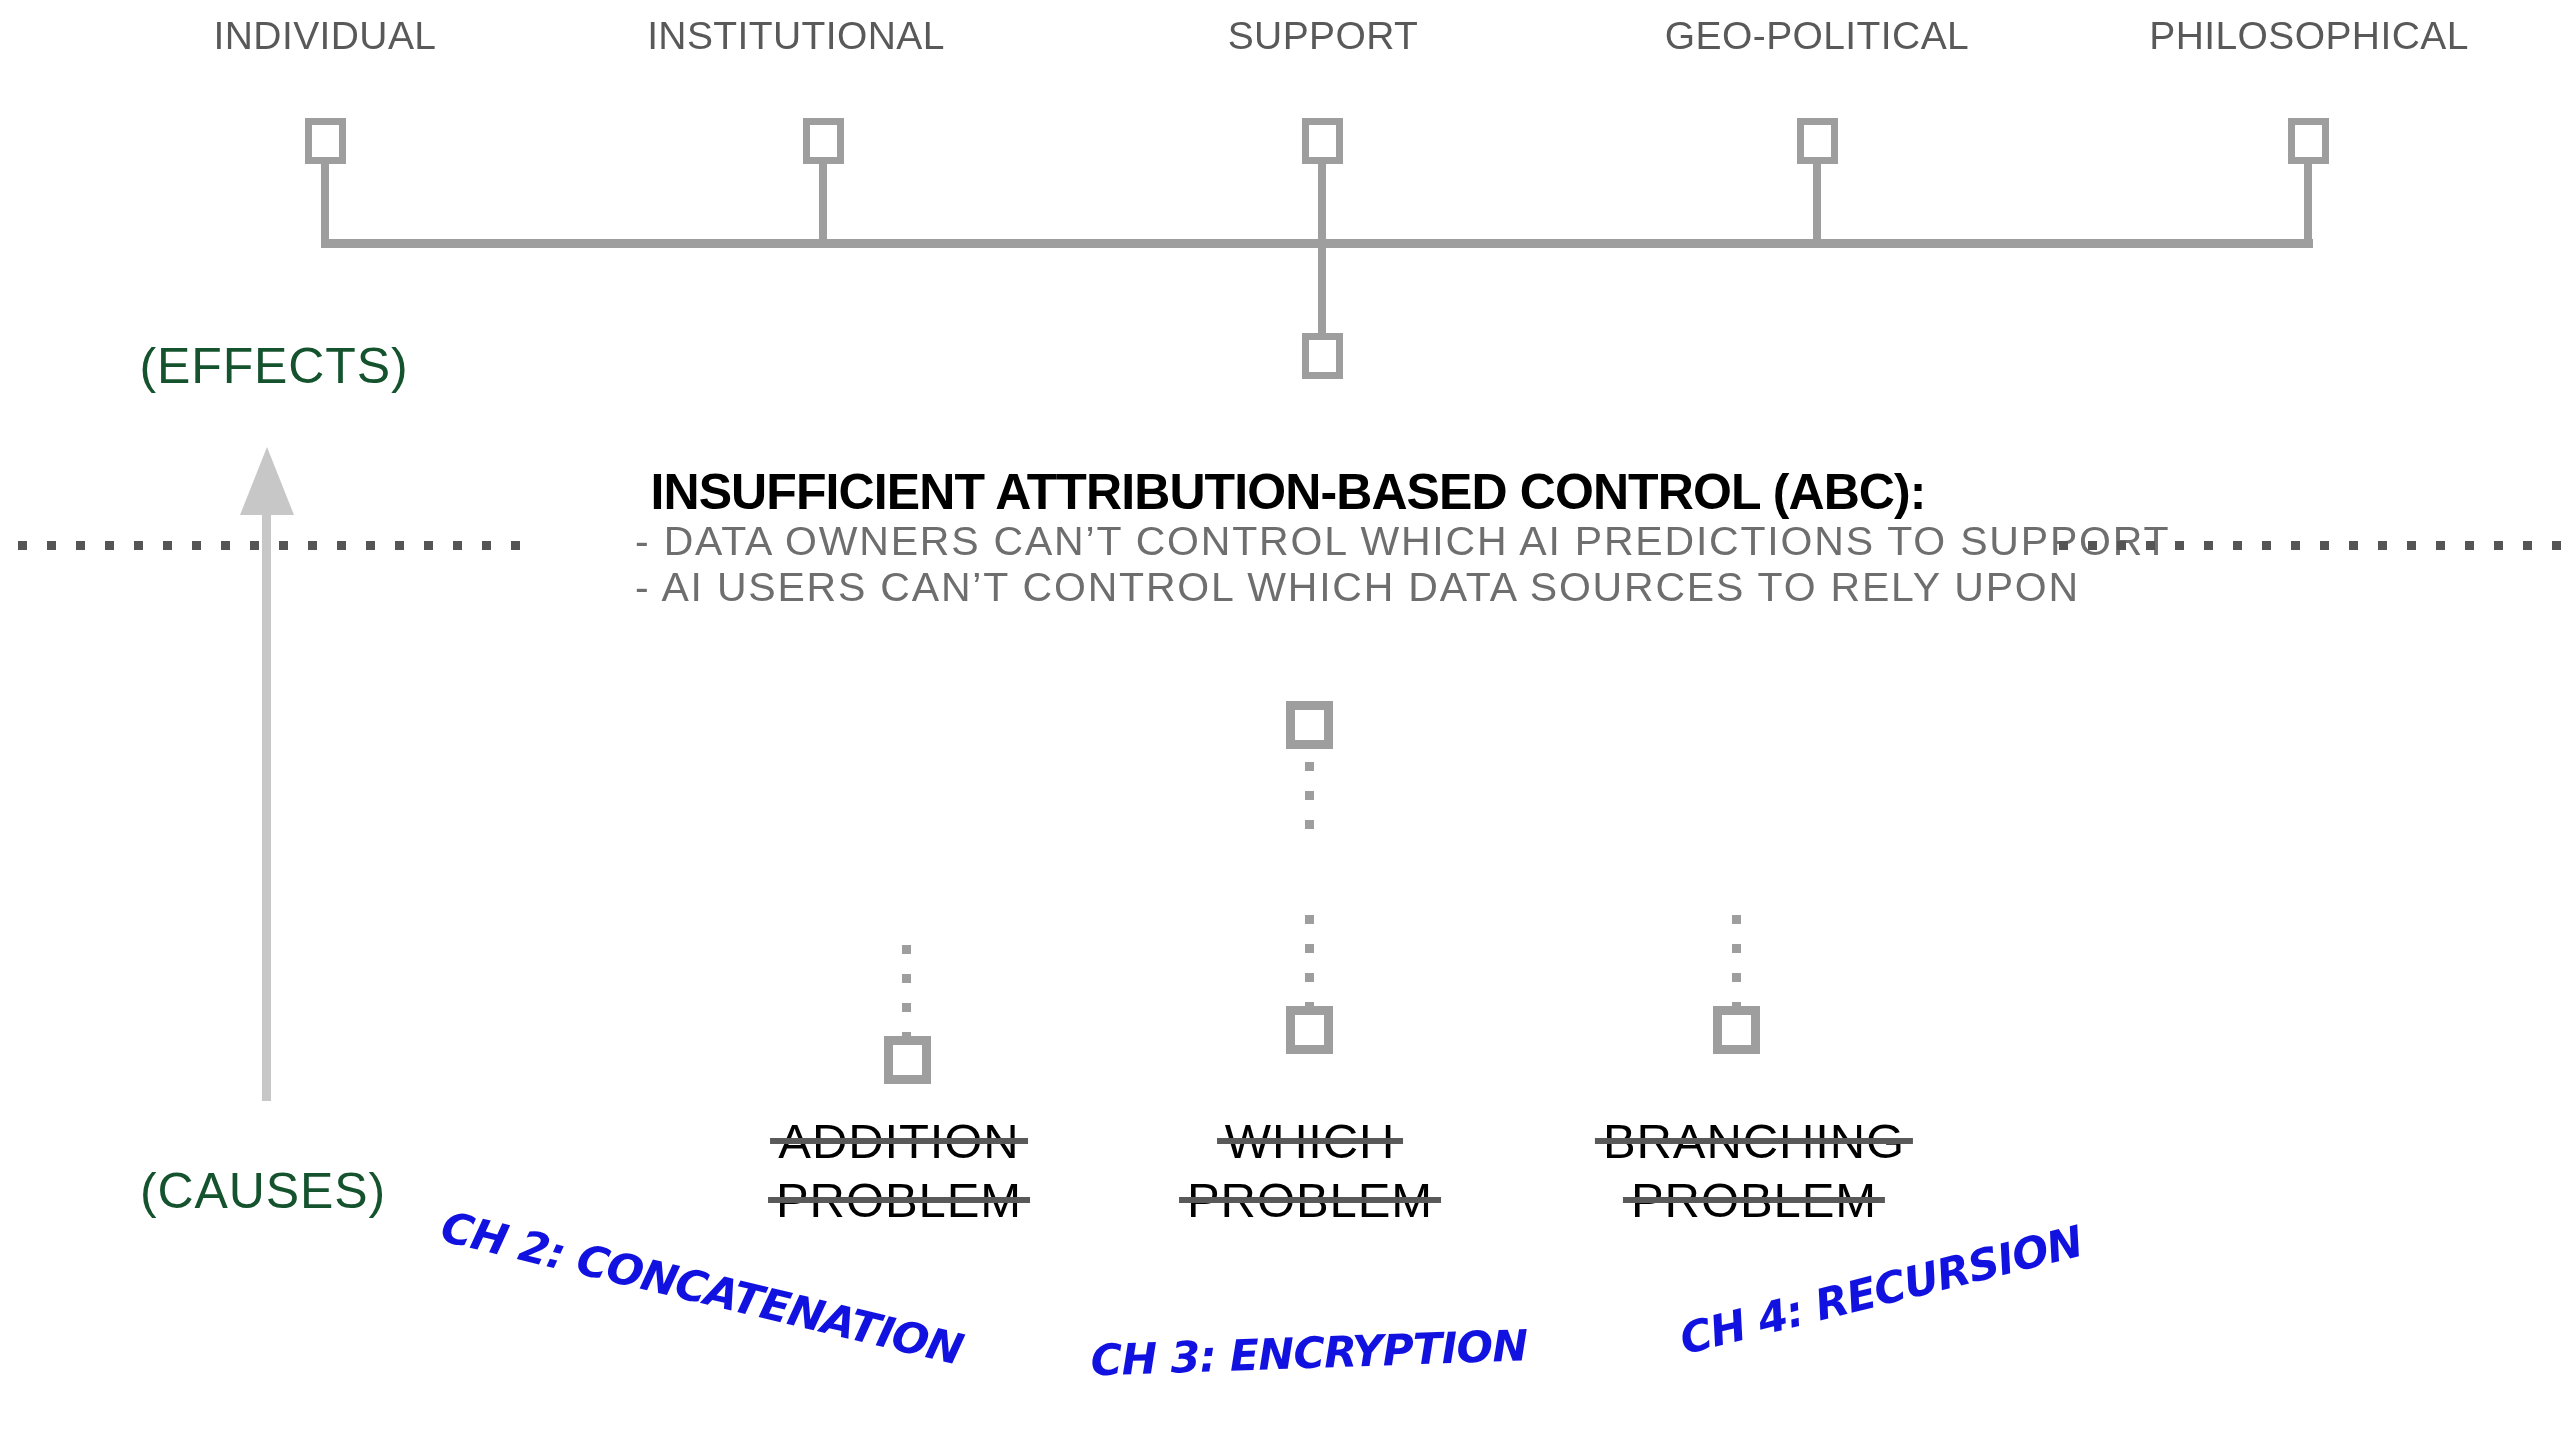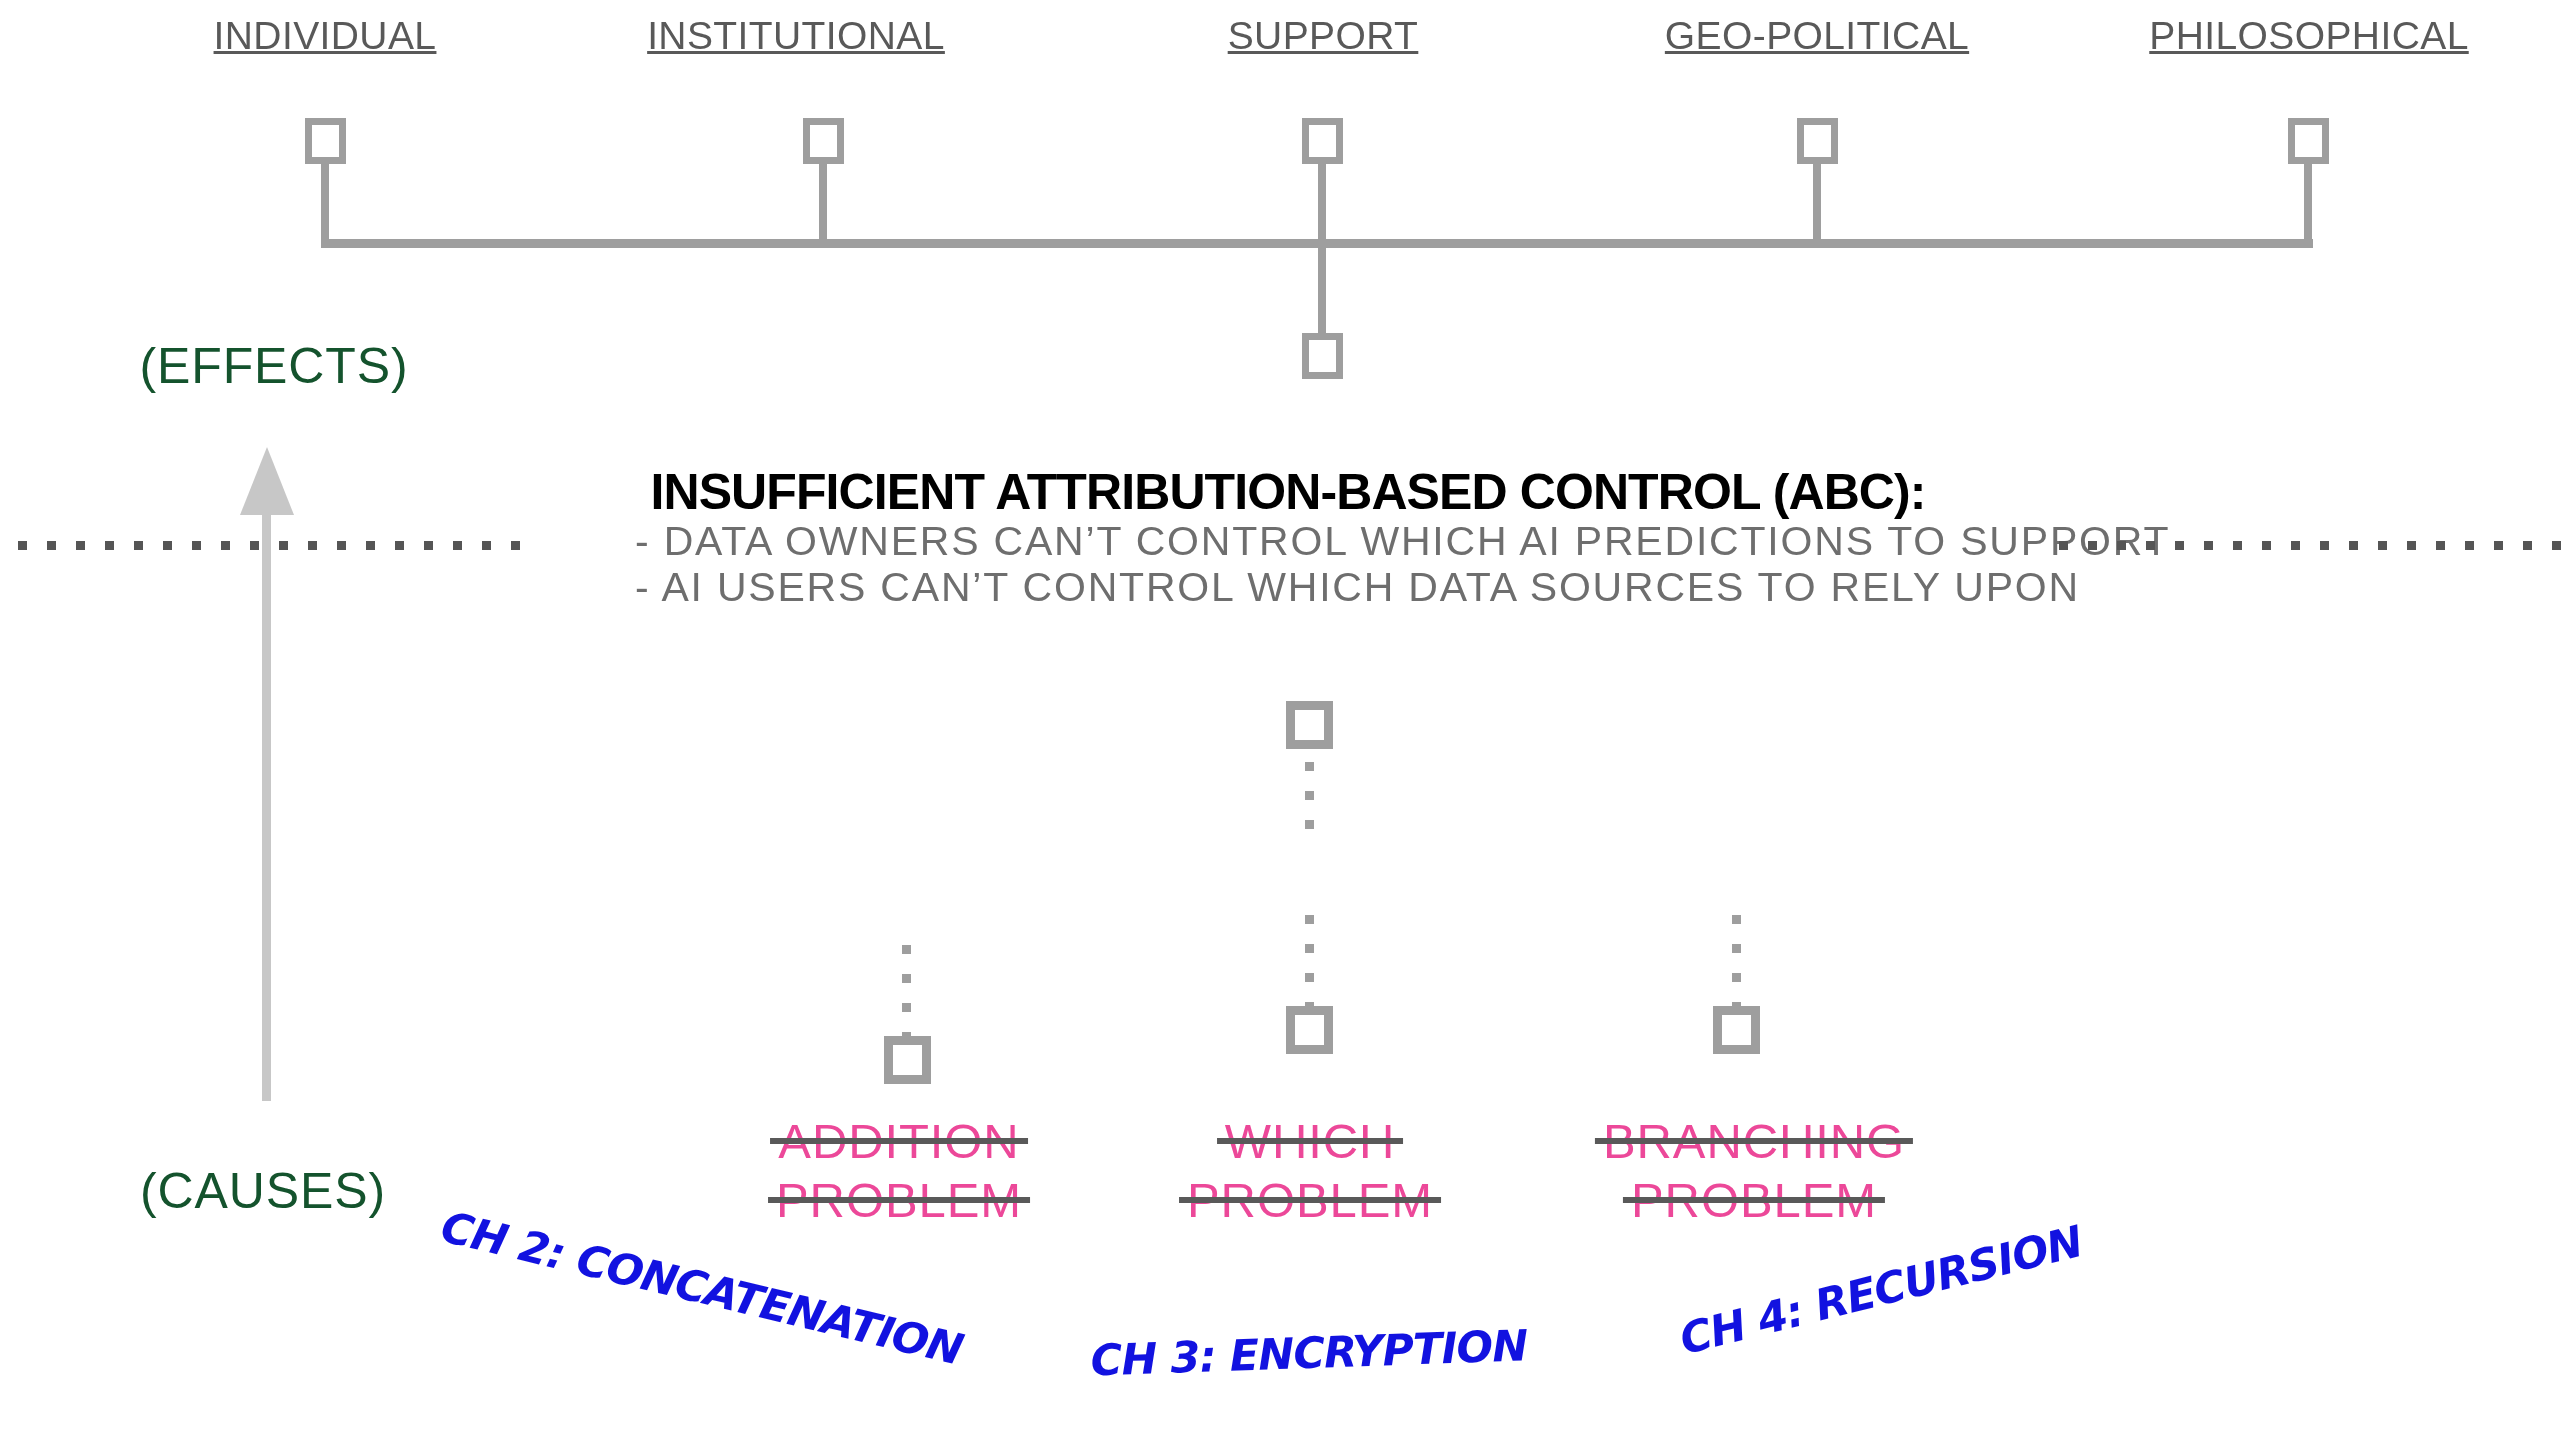--- a/index.html
+++ b/index.html
@@ -3,21 +3,21 @@
 <meta charset="utf-8">
 <style>
   html,body{margin:0;padding:0;background:#ffffff;}
   #canvas{
     position:relative;width:2576px;height:1443px;background:#ffffff;overflow:hidden;
     font-family:"Liberation Sans", sans-serif;
   }
   
   .level-label{
     position:absolute;top:14.3px;transform:translateX(-50%);
-    font-size:39px;color:#595959;white-space:nowrap;letter-spacing:0.4px;text-decoration:underline;
+    font-size:39px;color:#595959;white-space:nowrap;letter-spacing:0.4px;
   }
   .node-sq{
     position:absolute;width:27px;height:32px;border:7.1px solid #9e9e9e;background:#ffffff;
   }
   .stem{position:absolute;width:8px;background:#9e9e9e;}
   .hline{position:absolute;height:9px;background:#9e9e9e;}
   
   .abc-title{
     position:absolute;top:440px;left:50%;transform:translateX(-50%);
     font-size:50px;font-weight:bold;color:#000000;white-space:nowrap;letter-spacing:-0.9px;margin-top:23px;
@@ -45,21 +45,21 @@
   
   .vdots{
     position:absolute;width:9px;
     background:repeating-linear-gradient(180deg,#9e9e9e 0 9px,transparent 9px 29px);
   }
   .node-sq-big{
     position:absolute;width:28.5px;height:30px;border:9px solid #9e9e9e;background:#ffffff;
   }
   .problem{
     position:absolute;top:1112px;transform:translateX(-50%);
-    font-size:49px;color:#ec4899;line-height:59px;text-align:center;white-space:nowrap;
+    font-size:49px;color:#000000;line-height:59px;text-align:center;white-space:nowrap;
     letter-spacing:0.9px;
   }
   .strike{position:relative;display:inline-block;}
   .strike::after{
     content:"";position:absolute;left:-8px;right:-8px;top:calc(50% - 3.6px);height:6.2px;
     background:#595959;
   }
   
   .chapter{
     position:absolute;color:#1212e0;font-family:"DejaVu Sans", sans-serif;

